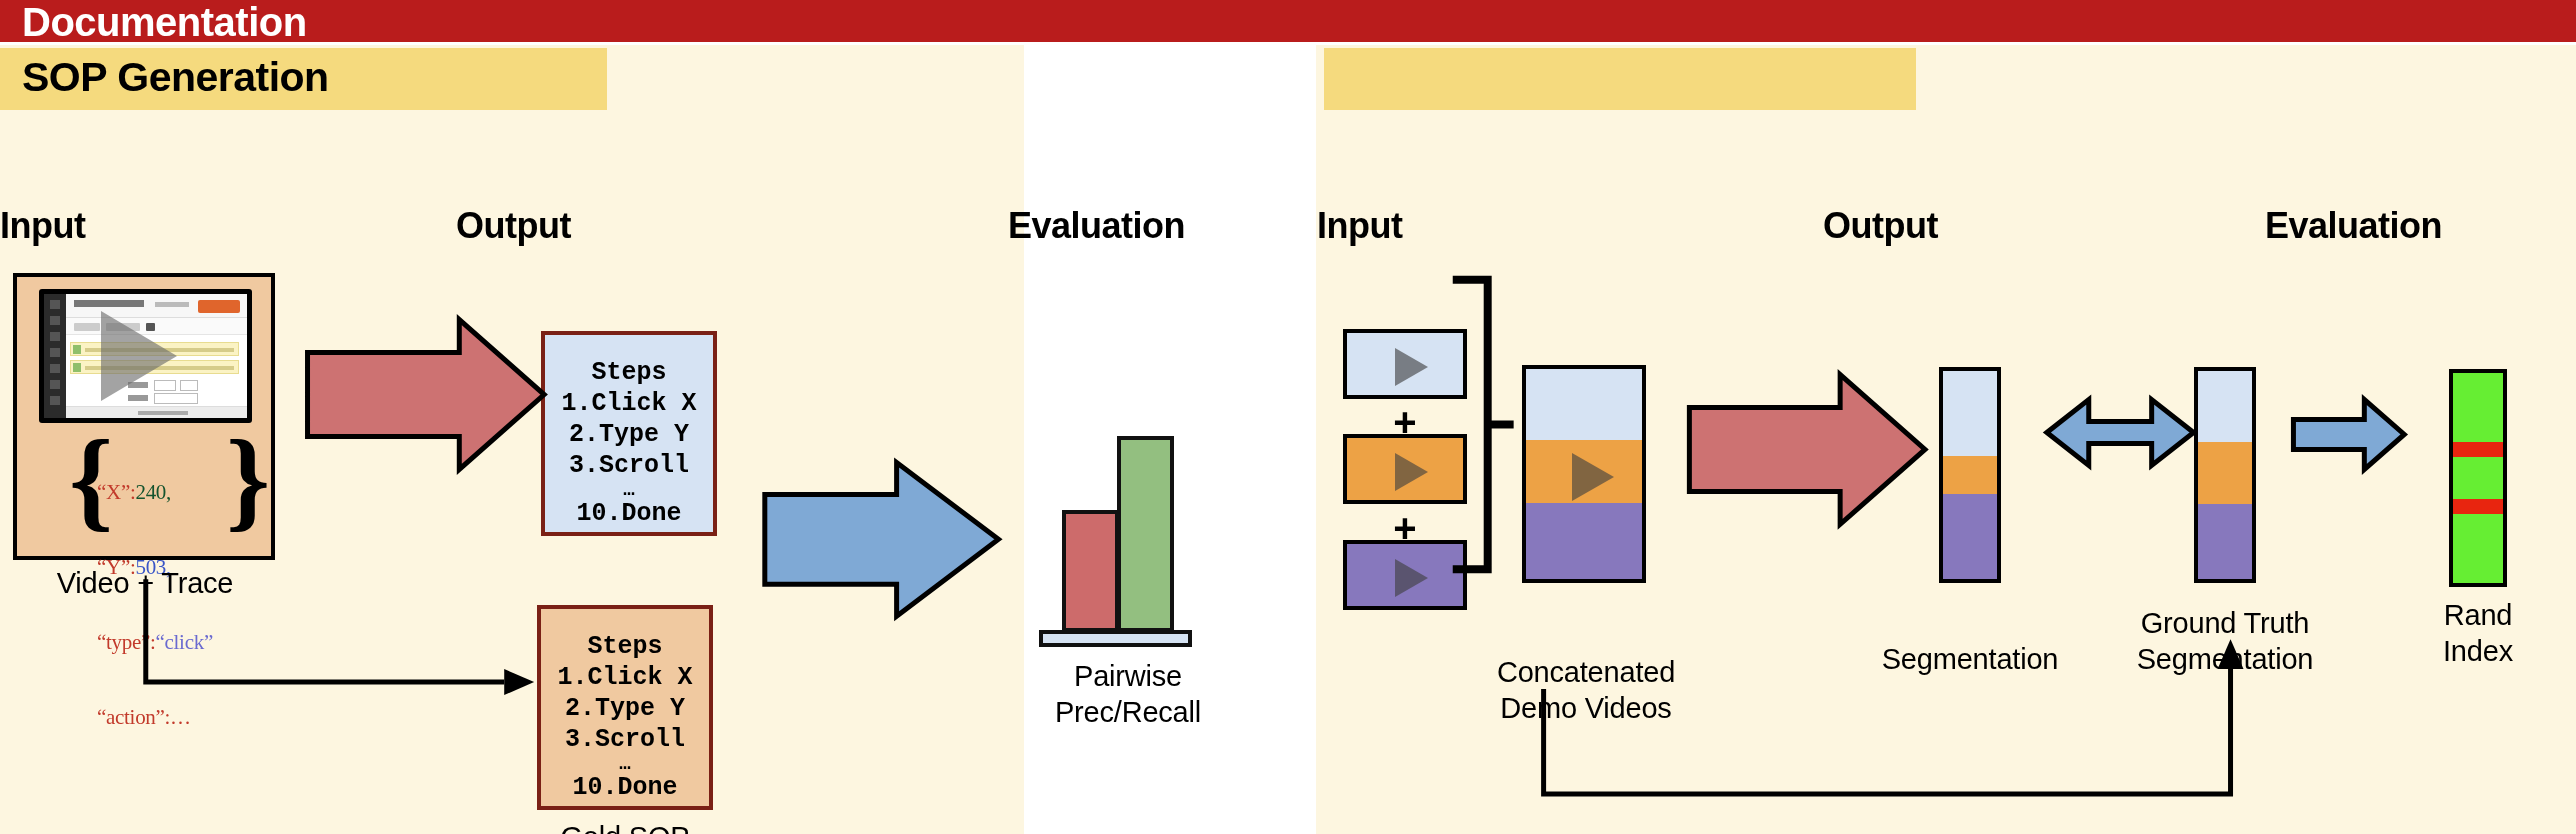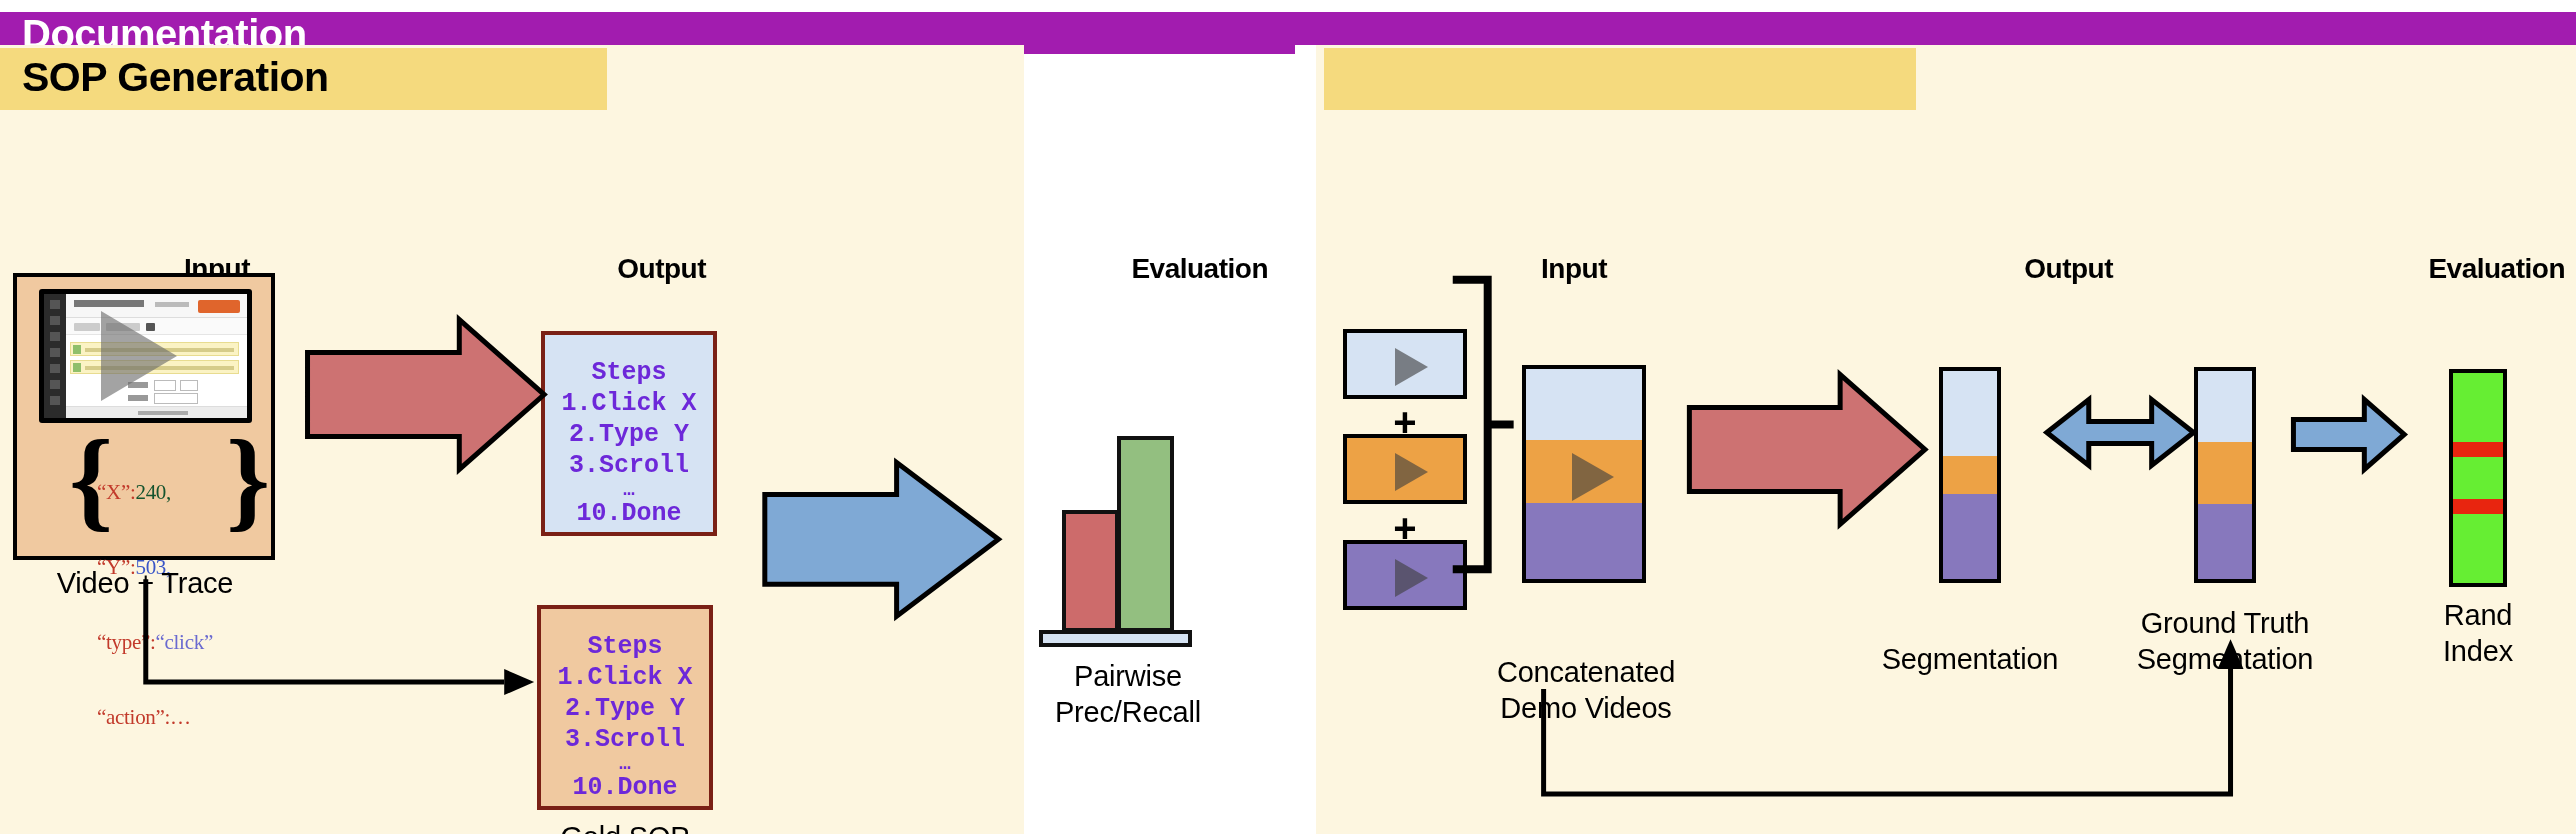--- a/index.html
+++ b/index.html
@@ -7,22 +7,21 @@
     width: 2576px; height: 835px;
     background: #ffffff;
     font-family: "Liberation Sans", sans-serif;
     overflow: hidden;
   }
   #root { position: relative; width: 2576px; height: 835px; background: #ffffff; }
 
   
   .topbar {
     position: absolute; left: 0; top: 0; width: 2576px; height: 42px;
-    background: #a21caf;
-    margin-top: 12px;
+    background: #b91c1c;
   }
   .topbar-title {
     position: absolute; left: 22px; top: -1px;
     font-size: 40px; font-weight: bold; color: #ffffff;
     letter-spacing: -0.5px; line-height: 46px;
   }
 
   
   .panel { position: absolute; top: 45px; height: 790px; background: #fdf6e0; }
   .panel-left  { left: 0px;    width: 1024px; }
@@ -38,22 +37,22 @@
   }
   .section-title-band.left  { left: 0px; width: 607px; }
   .section-title-band.right { left: 8px; width: 592px; }
   .section-title-text {
     position: absolute; left: 22px; top: 1px;
     font-size: 41px; font-weight: bold; color: #000000;
     line-height: 62px; letter-spacing: -0.5px;
   }
 
   .col-head {
-    position: absolute; font-size: 28px; font-weight: bold; color: #000;
-    text-align: right; letter-spacing: -0.5px; margin-top: 48px;
+    position: absolute; font-size: 36px; font-weight: bold; color: #000;
+    text-align: left; letter-spacing: -0.5px;
   }
 
   .caption {
     position: absolute; font-size: 29px; color: #000; text-align: center;
     line-height: 36px; letter-spacing: -0.2px;
   }
 
   
   .trace-card {
     position: absolute; background: #f0c9a0; border: 4px solid #000;
@@ -89,21 +88,21 @@
   .brace {
     position: absolute; font-family: "Liberation Serif", serif;
     color: #000; font-weight: bold;
   }
 
   
   .sop-box { position: absolute; border: 4px solid #7a2015; }
   .sop-text {
     position: absolute; left: 0; right: 0;
     font-family: "Liberation Mono", monospace; font-weight: bold;
-    font-size: 25px; line-height: 31px; text-align: center; color: #6d28d9;
+    font-size: 25px; line-height: 31px; text-align: center; color: #000000;
     white-space: pre;
   }
 
   
   svg.overlay { position: absolute; left: 0; top: 0; width: 2576px; height: 835px; pointer-events: none; }
   .arrow-label {
     position: absolute; font-size: 37px; font-weight: bold; color: #000;
     letter-spacing: -0.5px; text-align: center;
   }
 

